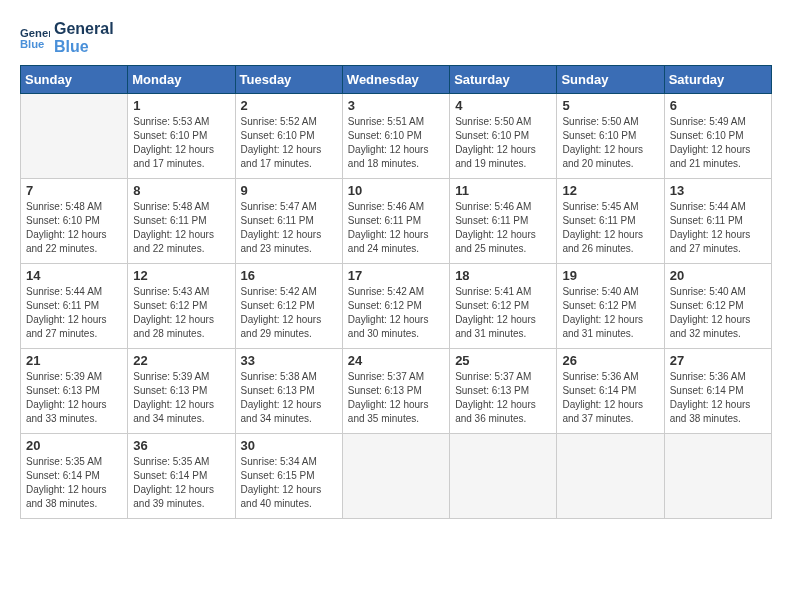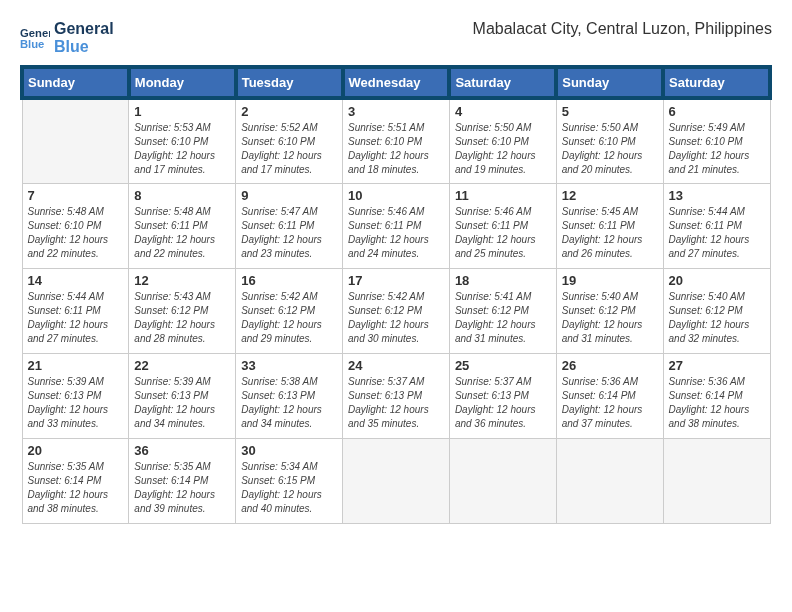--- a/index.html
+++ b/index.html
@@ -41,21 +41,21 @@
       width: 100%;
       border-collapse: collapse;
       table-layout: fixed;
     }
     th {
       background-color: #3a6db5;
       color: white;
       padding: 6px 4px;
       font-size: 13px;
       text-align: left;
-      border: 4px solid #0c4a6e;
+      border: 1px solid #0c4a6e;
     }
     td {
       border: 1px solid #ccc;
       vertical-align: top;
       padding: 4px 5px;
       font-size: 10px;
       color: #333;
       height: 85px;
       background: #fff;
     }
@@ -66,42 +66,40 @@
       font-size: 13px;
       font-weight: bold;
       color: #333;
       display: block;
       margin-bottom: 2px;
     }
     .day-info {
       line-height: 1.4;
       font-size: 10px;
       color: #444;
-      font-style: italic;
     }
   </style>
 </head>
 <body>
 
 <div class="header-area">
   <div class="logo">
     <svg class="logo-icon" viewBox="0 0 40 40" xmlns="http://www.w3.org/2000/svg">
       <text x="0" y="18" font-size="15" font-weight="bold" fill="#1a3a5c">General</text>
       <text x="0" y="33" font-size="15" font-weight="bold" fill="#4a90d9">Blue</text>
       <polygon points="60,8 75,8 68,0" fill="#4a90d9" transform="translate(-20, 0)"></polygon>
     </svg>
     <div>
       <div style="display:flex; flex-direction:column; line-height:1.1;">
         <span style="font-size:16px; font-weight:bold; color:#1a3a5c;">General</span>
         <span style="font-size:16px; font-weight:bold; color:#4a90d9;">Blue</span>
       </div>
     </div>
   </div>
   <div class="title-area">
-    <div class="location-title">Mabalacat City, Central Luzon, Philippines</div>
   </div>
 </div>
 
 <table>
   <thead>
     <tr>
     <th>Sunday</th>
         <th>Monday</th>
         <th>Tuesday</th>
         <th>Wednesday</th>

